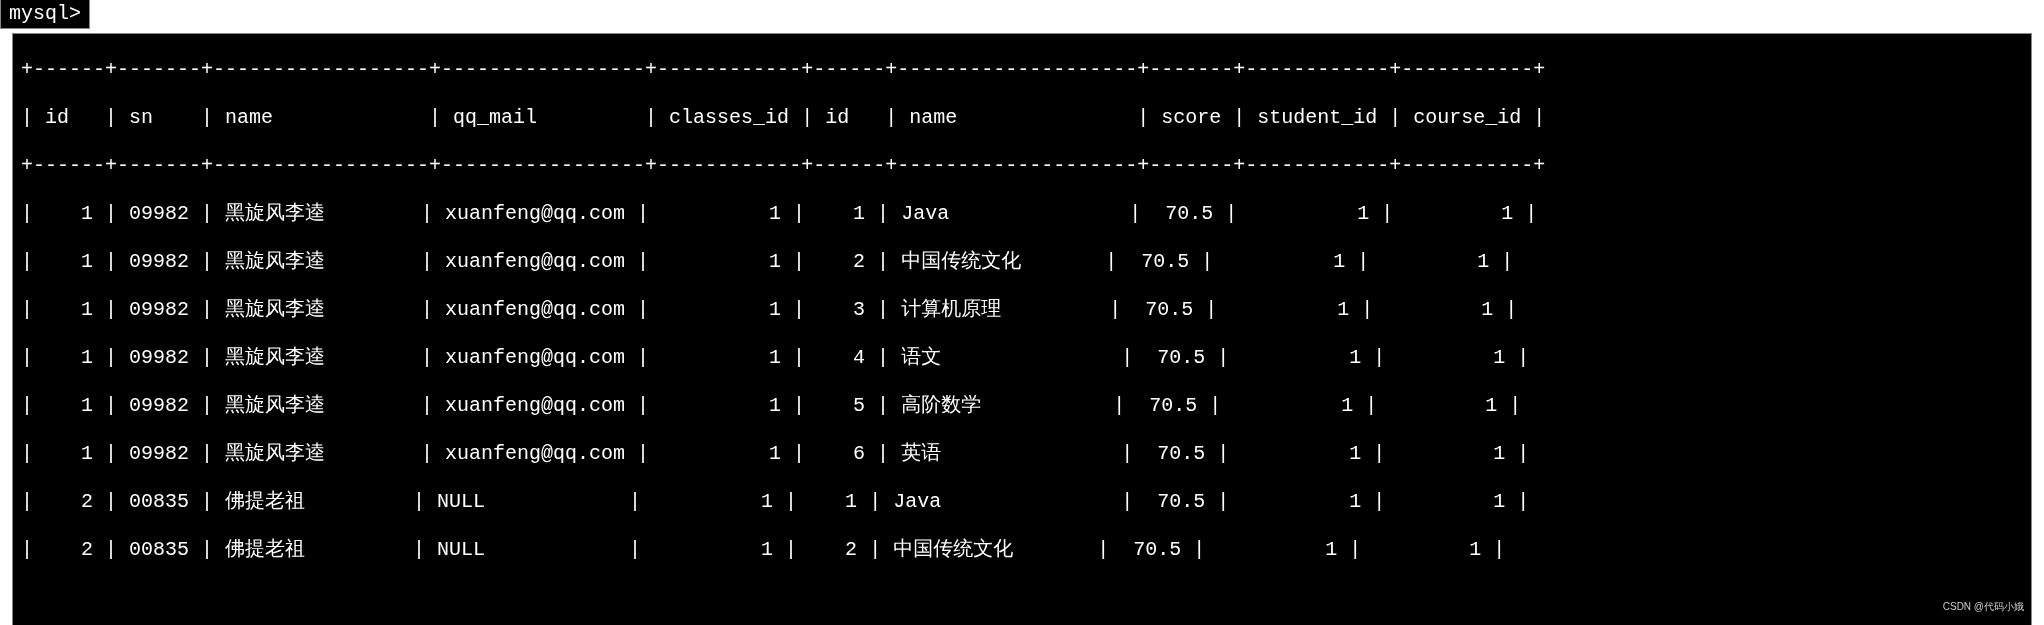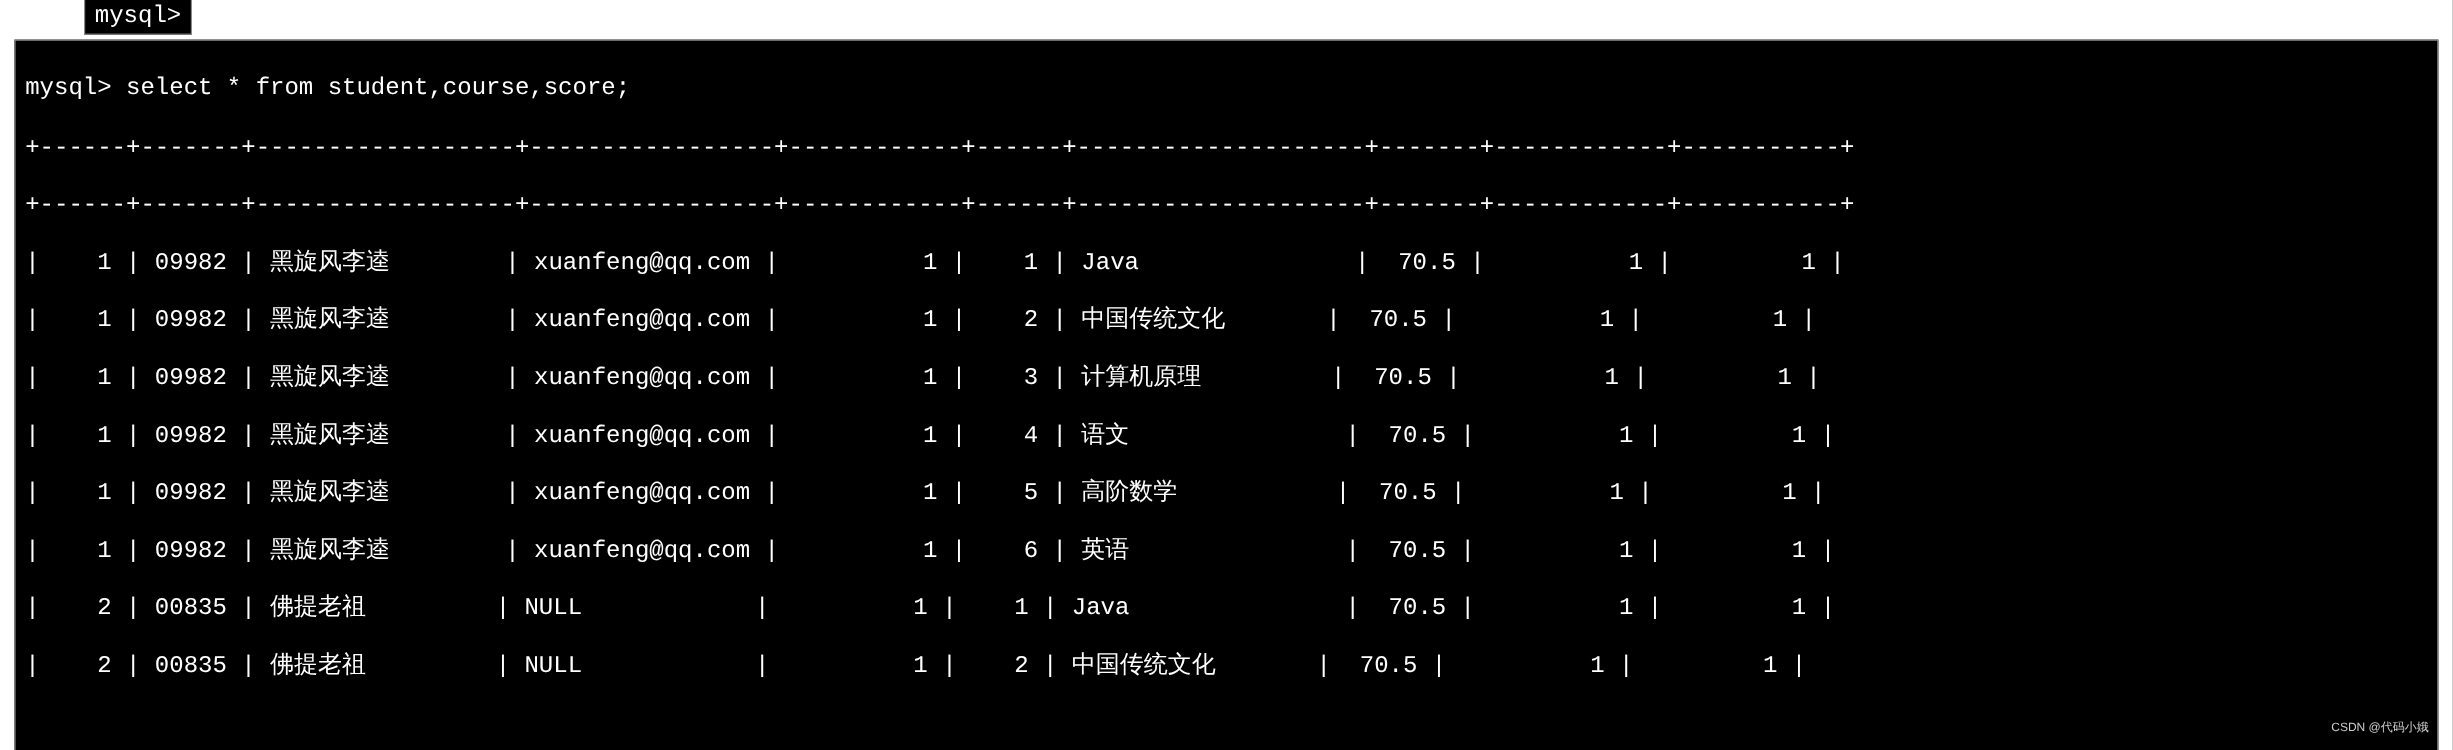--- a/index.html
+++ b/index.html
@@ -8,21 +8,20 @@
       background: #ffffff;
       font-family: 'Consolas', 'Monaco', 'Courier New', monospace;
       font-size: 20px;
       line-height: 1.2;
     }
     .terminal-top-fragment {
       background: #000;
       color: #fff;
       display: inline-block;
       padding: 2px 8px;
-      margin-left: 70px;
       border: 1px solid #888;
       border-top: none;
       text-align: right;
     }
     .terminal-main {
       background: #000;
       color: #fff;
       border: 1px solid #888;
       margin: 4px 12px 0 12px;
       padding: 0;
@@ -45,22 +44,22 @@
     }
   </style>
 </head>
 <body>
 
 
 
 <div class="terminal-top-fragment">mysql&gt;</div>
 
 <div class="terminal-main">
-<div class="prompt-line">mysql&gt; select * from student,course,score;</div>
 <div class="table-line">+------+-------+------------------+-----------------+------------+------+--------------------+-------+------------+-----------+</div>
+<div class="table-line">| id   | sn    | name             | qq_mail         | classes_id | id   | name               | score | student_id | course_id |</div>
 <div class="table-line">+------+-------+------------------+-----------------+------------+------+--------------------+-------+------------+-----------+</div>
 <div class="table-line">|    1 | 09982 | 黑旋风李逵        | xuanfeng@qq.com |          1 |    1 | Java               |  70.5 |          1 |         1 |</div>
 <div class="table-line">|    1 | 09982 | 黑旋风李逵        | xuanfeng@qq.com |          1 |    2 | 中国传统文化       |  70.5 |          1 |         1 |</div>
 <div class="table-line">|    1 | 09982 | 黑旋风李逵        | xuanfeng@qq.com |          1 |    3 | 计算机原理         |  70.5 |          1 |         1 |</div>
 <div class="table-line">|    1 | 09982 | 黑旋风李逵        | xuanfeng@qq.com |          1 |    4 | 语文               |  70.5 |          1 |         1 |</div>
 <div class="table-line">|    1 | 09982 | 黑旋风李逵        | xuanfeng@qq.com |          1 |    5 | 高阶数学           |  70.5 |          1 |         1 |</div>
 <div class="table-line">|    1 | 09982 | 黑旋风李逵        | xuanfeng@qq.com |          1 |    6 | 英语               |  70.5 |          1 |         1 |</div>
 <div class="table-line">|    2 | 00835 | 佛提老祖         | NULL            |          1 |    1 | Java               |  70.5 |          1 |         1 |</div>
 <div class="table-line">|    2 | 00835 | 佛提老祖         | NULL            |          1 |    2 | 中国传统文化       |  70.5 |          1 |         1 |</div>
 

